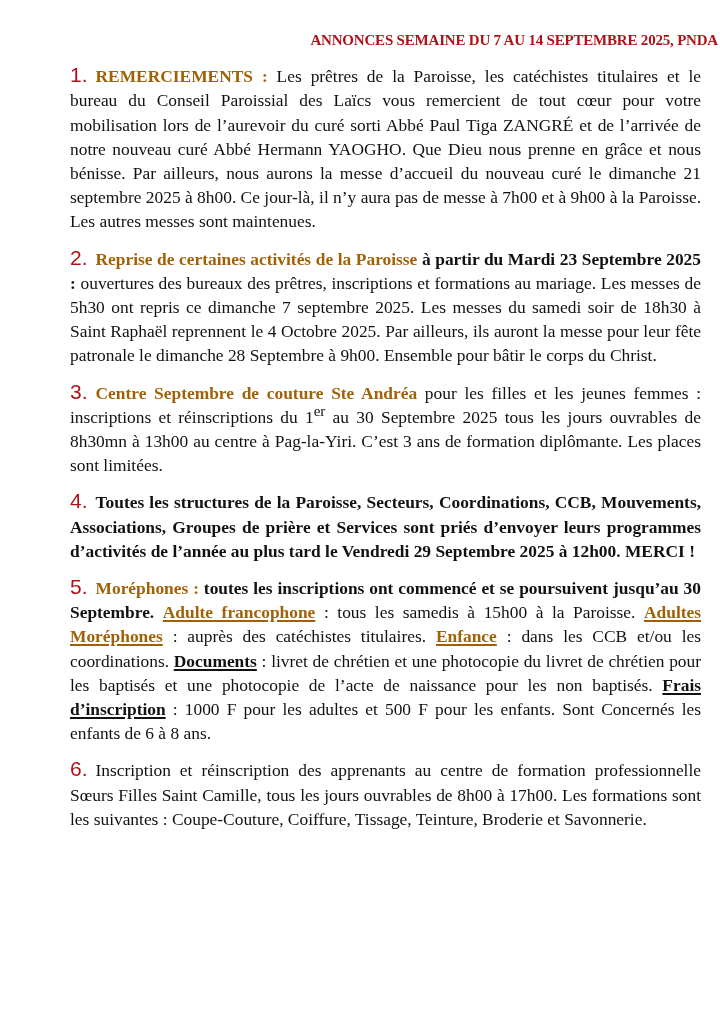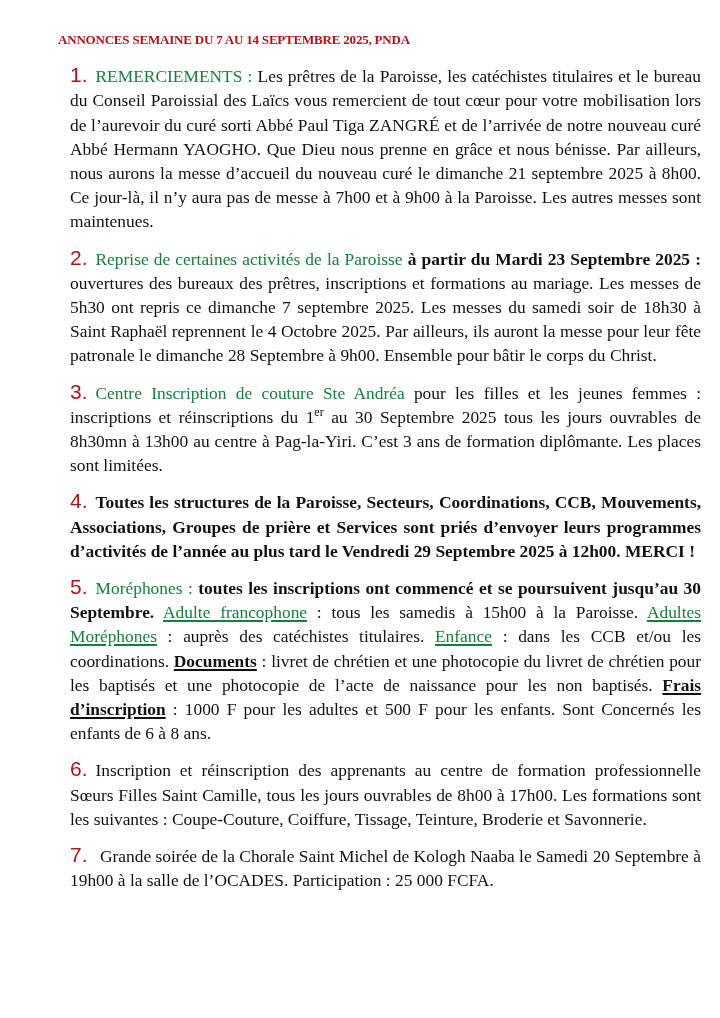--- a/index.html
+++ b/index.html
@@ -3,62 +3,59 @@
 <meta charset="utf-8">
 <style>
   html, body { margin: 0; padding: 0; background: #ffffff; }
   body { width: 720px; height: 1018px; overflow: hidden; position: relative; }
   .page {
     position: absolute; left: 70px; top: 22px; width: 631px;
     font-family: "Liberation Serif", serif; color: #111;
     font-size: 17.4px; line-height: 24.2px;
   }
   .title {
-    text-align: left; color: #b01219; font-weight: bold;
-    font-size: 13px; letter-spacing: -0.2px; margin: 6px 0 11px -12px;
+    text-align: right; color: #b01219; font-weight: bold;
+    font-size: 15px; letter-spacing: -0.2px; margin: 6px 0 11px -12px;
     width: 660px;
   }
   .item { text-align: justify; margin-bottom: 12px; }
   .num {
     font-family: "Liberation Sans", sans-serif; color: #b01219;
     font-size: 21px; font-weight: normal; margin-right: 8px;
   }
-  .red { color: #15803d; font-weight: normal; }
+  .red { color: #a16207; font-weight: bold; }
   .b { font-weight: bold; }
   .u { text-decoration: underline; text-decoration-thickness: 1.5px; text-underline-offset: 2px; }
-  sup { font-size: 12px; line-height: 0; margin-top: 35px; }
+  sup { font-size: 15px; line-height: 0; margin-top: 35px; }
   #i2 { margin-top: 3px; }
 </style>
 </head>
 <body>
 
 <div class="page">
   <div class="title">ANNONCES SEMAINE DU 7 AU 14  SEPTEMBRE 2025, PNDA</div>
 
   <div class="item" id="i1">
     <span class="num">1.</span><span class="red">REMERCIEMENTS :</span><span> Les prêtres de la Paroisse, les catéchistes titulaires et le bureau du Conseil Paroissial des Laïcs vous remercient de tout cœur pour votre mobilisation lors de l’aurevoir du curé sorti Abbé Paul Tiga ZANGRÉ et de l’arrivée de notre nouveau curé Abbé Hermann YAOGHO. Que Dieu nous prenne en grâce et nous bénisse.  Par ailleurs, nous aurons la messe d’accueil du nouveau curé le dimanche 21 septembre 2025 à 8h00. Ce jour-là, il n’y aura pas de messe à 7h00 et à 9h00 à la Paroisse. Les autres messes sont maintenues.</span>
   </div>
 
   <div class="item" id="i2">
     <span class="num">2.</span><span class="red">Reprise de certaines activités de la Paroisse</span><span class="b"> à partir du Mardi 23 Septembre 2025 :</span><span> ouvertures des bureaux des prêtres, inscriptions et formations au mariage. Les messes de 5h30 ont repris ce dimanche 7 septembre 2025. Les messes du samedi soir de 18h30 à Saint Raphaël reprennent le 4 Octobre 2025. Par ailleurs, ils auront la messe pour leur fête patronale le dimanche 28 Septembre à 9h00. Ensemble pour bâtir le corps du Christ.</span>
   </div>
 
   <div class="item" id="i3">
-    <span class="num">3.</span><span class="red">Centre Inscription de couture Ste Andréa</span><span> pour les filles et les jeunes femmes : inscriptions et réinscriptions du 1</span><sup>er</sup><span> au 30 Septembre 2025 tous les jours ouvrables de 8h30mn à 13h00 au centre à Pag-la-Yiri. C’est 3 ans de formation diplômante. Les places sont limitées.</span>
+    <span class="num">3.</span><span class="red">Centre Septembre de couture Ste Andréa</span><span> pour les filles et les jeunes femmes : inscriptions et réinscriptions du 1</span><sup>er</sup><span> au 30 Septembre 2025 tous les jours ouvrables de 8h30mn à 13h00 au centre à Pag-la-Yiri. C’est 3 ans de formation diplômante. Les places sont limitées.</span>
   </div>
 
   <div class="item" id="i4">
     <span class="num">4.</span><span class="b">Toutes les structures de la Paroisse, Secteurs, Coordinations, CCB, Mouvements, Associations, Groupes de prière et Services sont priés d’envoyer leurs programmes d’activités de l’année au plus tard le Vendredi 29 Septembre 2025 à 12h00. MERCI !</span>
   </div>
 
   <div class="item" id="i5">
     <span class="num">5.</span><span class="red">Moréphones :</span><span class="b"> toutes les inscriptions ont commencé et se poursuivent jusqu’au 30 Septembre.</span>
     <span class="red u">Adulte francophone</span><span> : tous les samedis à 15h00 à la Paroisse. </span><span class="red u">Adultes Moréphones</span><span> : auprès des catéchistes titulaires. </span><span class="red u">Enfance</span><span> : dans les CCB et/ou les coordinations. </span><span class="b u">Documents</span><span> : livret de chrétien et une photocopie du livret de chrétien  pour les baptisés et une photocopie de l’acte de naissance pour les non baptisés. </span><span class="b u">Frais d’inscription</span><span> : 1000 F pour les adultes et 500 F pour les enfants. Sont Concernés les enfants de 6 à 8 ans.</span>
   </div>
 
   <div class="item" id="i6">
     <span class="num">6.</span><span>Inscription et réinscription des apprenants au centre de formation professionnelle Sœurs Filles Saint Camille, tous les jours ouvrables de 8h00 à 17h00. Les formations sont les suivantes : Coupe-Couture, Coiffure, Tissage, Teinture, Broderie et Savonnerie.</span>
   </div>
 
-  <div class="item" id="i7">
-    <span class="num">7.</span><span> Grande soirée de la Chorale Saint Michel de Kologh Naaba le Samedi 20 Septembre à 19h00 à la salle de l’OCADES. Participation : 25 000 FCFA.</span>
-  </div>
 </div>
 
 </body></html>

